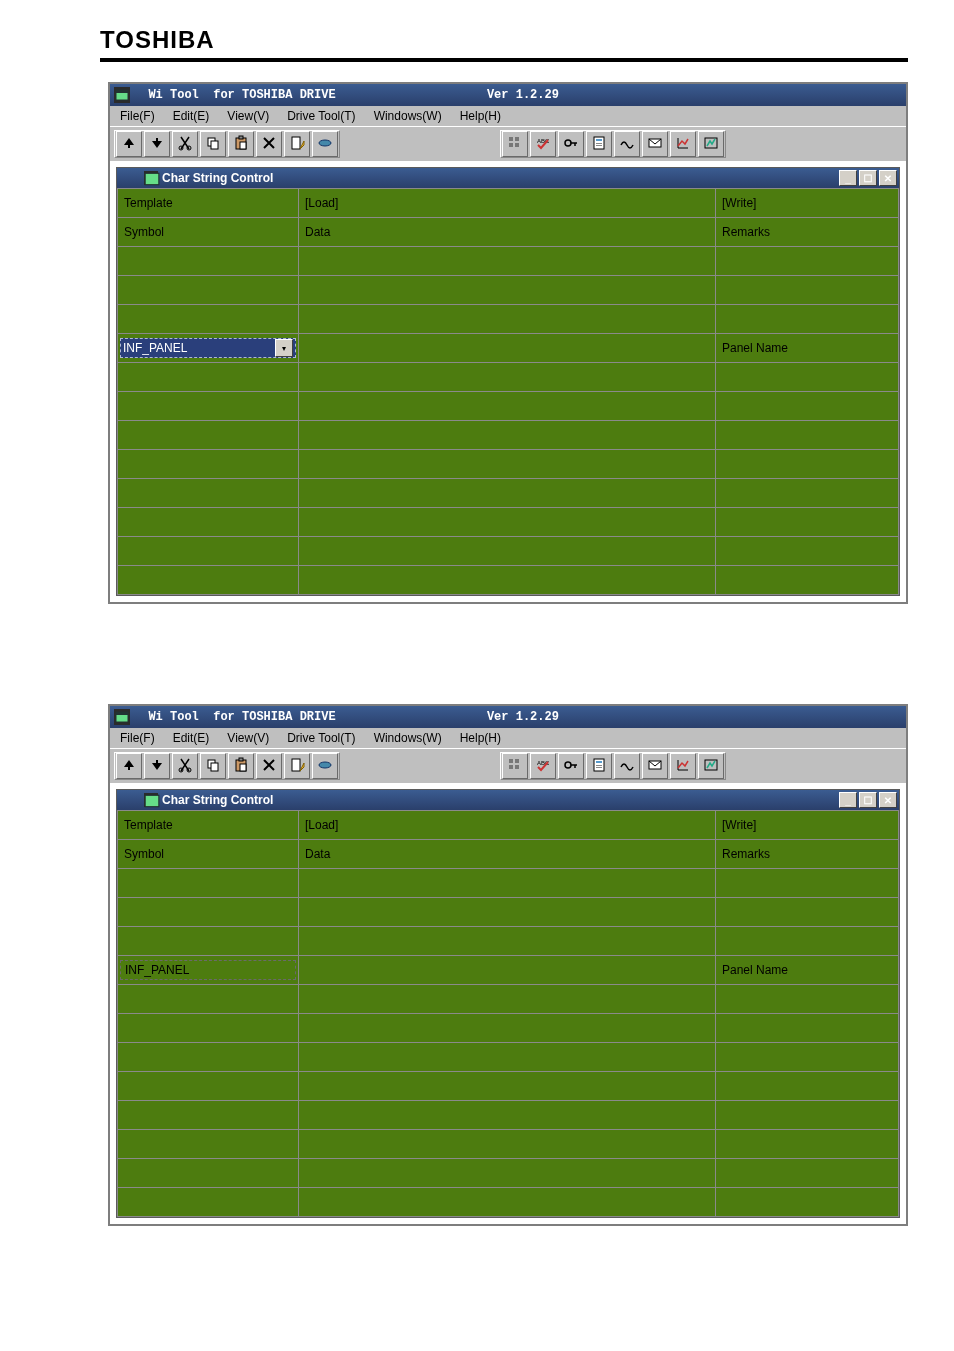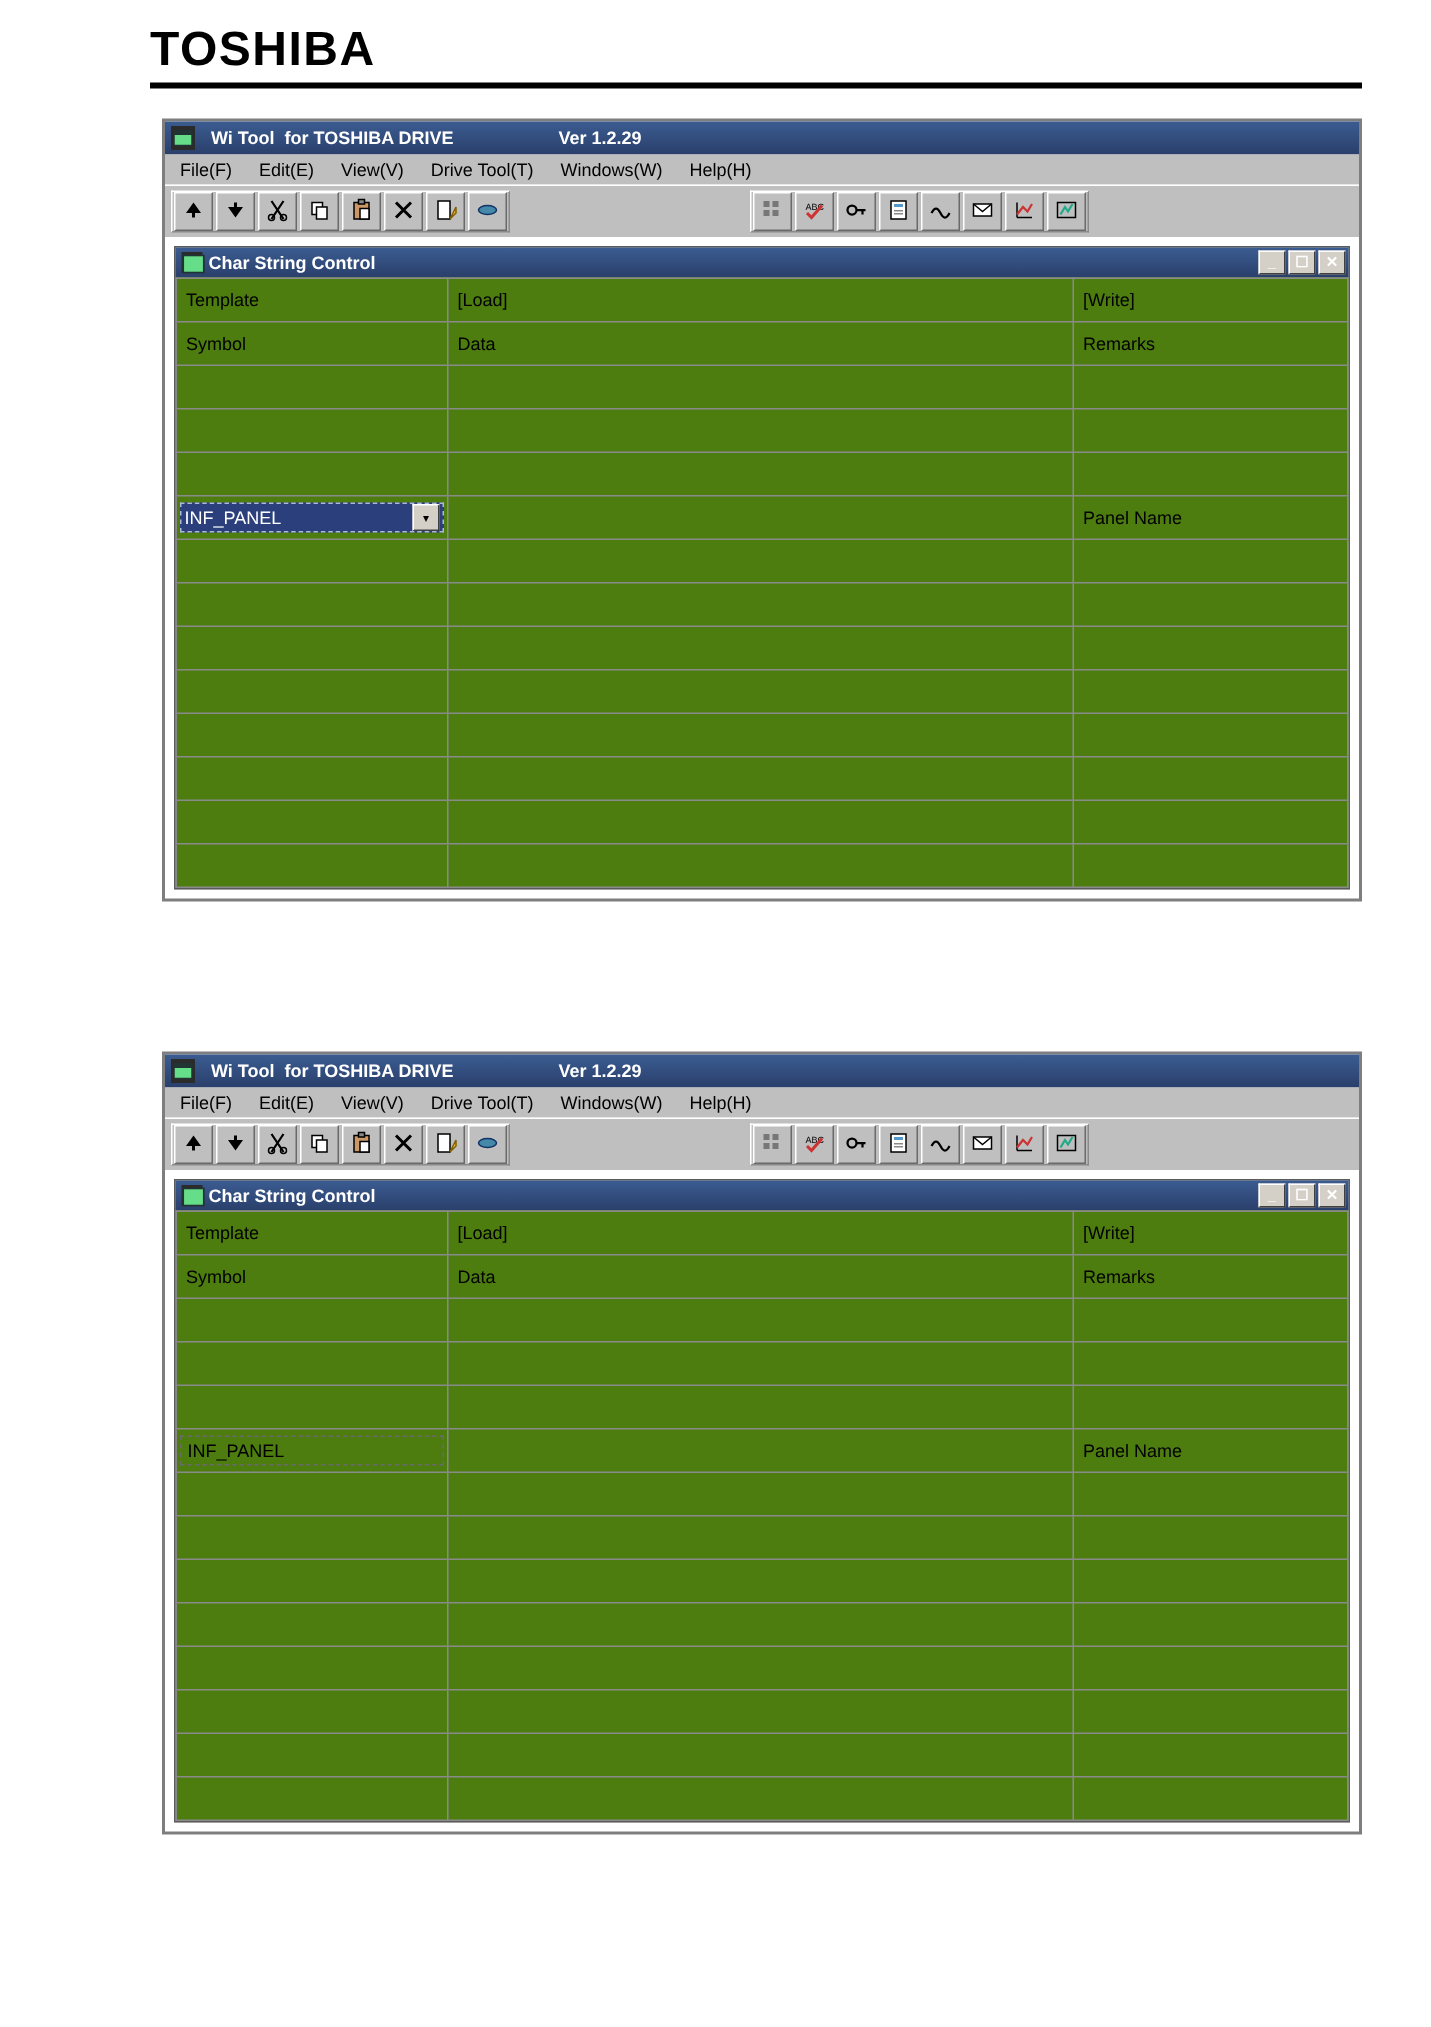--- a/index.html
+++ b/index.html
@@ -7,23 +7,23 @@
     padding: 0;
     background: #ffffff;
     font-family: "MS Sans Serif", Tahoma, Arial, sans-serif;
     font-size: 12px;
     color: #000;
     width: 954px;
   }
   .brand {
     font-family: Arial, Helvetica, sans-serif;
     font-weight: 900;
-    font-size: 32px;
+    font-size: 24px;
     letter-spacing: 1px;
-    padding: 14px 0 4px 100px;
+    padding: 26px 0 4px 100px;
   }
   .brand-rule {
     height: 4px;
     background: #000;
     margin: 0 46px 20px 100px;
   }
   .appwrap {
     margin: 0 46px 100px 108px;
     border: 2px solid #7e7e7e;
   }
@@ -33,20 +33,21 @@
   }
   
   .titlebar {
     display: flex;
     align-items: center;
     height: 22px;
     background: linear-gradient(180deg, #3b5c91 0%, #2a3f6b 100%);
     color: #fff;
     font-weight: bold;
     font-size: 12px;
+    font-family: Liberation Mono, monospace;
   }
   .titlebar .ticon {
     width: 16px; height: 16px; margin: 0 4px 0 4px;
     display: inline-flex; align-items:center; justify-content:center;
     background:#2b2b2b;
   }
   .titlebar .ttext { white-space: pre; }
   
   .menubar {
     display: flex;
@@ -100,20 +101,21 @@
   }
   .childtitle {
     display:flex;
     align-items:center;
     justify-content: space-between;
     height: 20px;
     background: linear-gradient(180deg, #3b5c91 0%, #2a3f6b 100%);
     color:#fff;
     font-weight:bold;
     font-size:12px;
+    padding-left:23px;
   }
   .childtitle .ctleft { display:flex; align-items:center; }
   .childtitle .ctleft .cicon {
     width:14px;height:14px;margin:0 4px 0 4px;
     background:#2b2b2b;
   }
   .winctrl { display:flex; align-items:center; margin-right:2px; }
   .winctrl .wc {
     width:16px;height:14px;
     background:#d4d0c8;

